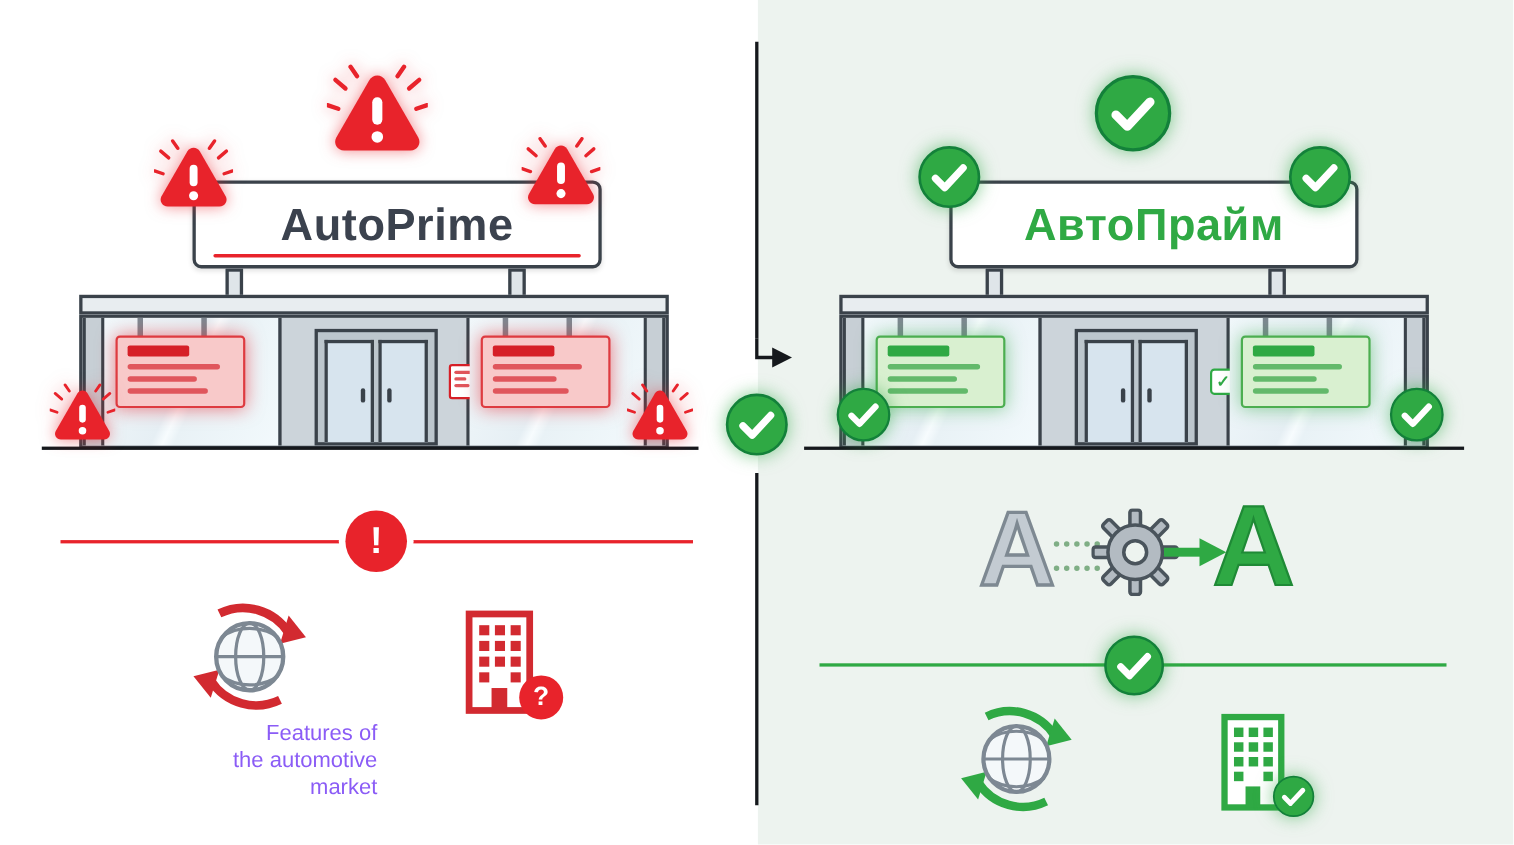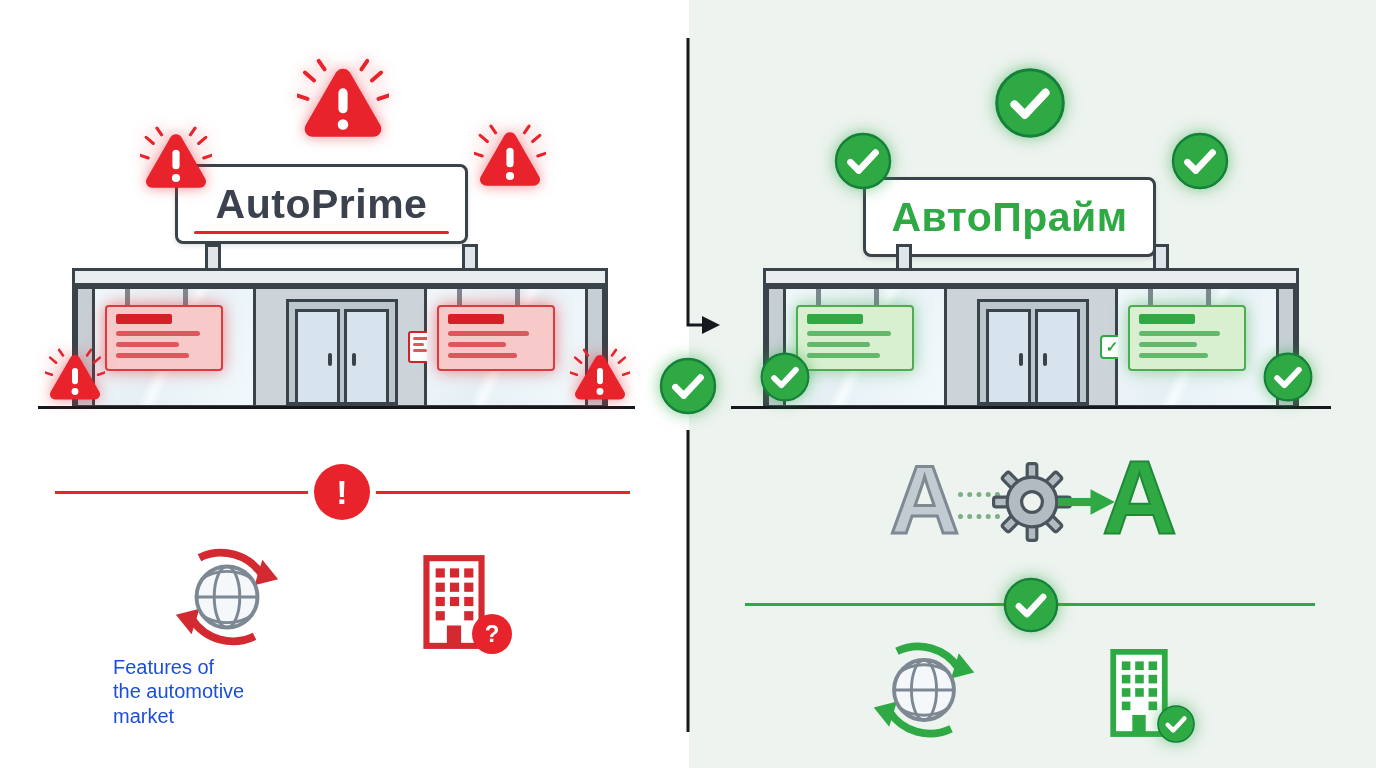--- a/index.html
+++ b/index.html
@@ -9,21 +9,21 @@
   }
   .right-bg{position:absolute;left:689px;top:0;width:687px;height:768px;background:var(--right-bg,#edf3ef);}
   .abs{position:absolute;}
 
   
   .glow-red{filter:drop-shadow(0 0 7px rgba(232,35,43,.55));}
   .glow-green{filter:drop-shadow(0 0 8px rgba(47,169,68,.6));}
 
   
   .signboard{
-    position:absolute;width:293px;height:80px;background:#ffffff;
+    position:absolute;width:372px;height:80px;background:#ffffff;
     border:3px solid var(--outline,#3a424a);border-radius:8px;
     display:flex;align-items:center;justify-content:center;box-sizing:border-box;
     box-shadow:0 2px 5px rgba(0,0,0,.12);
   }
   .signboard .title{font-size:41px;font-weight:800;letter-spacing:.5px;color:var(--sign-text,#3b424e);}
   .signboard.green .title{color:var(--right-accent,#2fa944);}
   .signboard .underline{position:absolute;left:16px;right:16px;bottom:7px;height:3px;background:var(--left-accent,#e8232b);border-radius:2px;}
   .post{position:absolute;width:16px;height:28px;background:#dfe5e9;border:3px solid var(--outline,#3a424a);box-sizing:border-box;}
 
   
@@ -67,21 +67,21 @@
   .groundline{position:absolute;height:3px;background:#15181c;}
 
   
   .rule-red{position:absolute;height:3px;background:var(--left-accent,#e8232b);}
   .rule-green{position:absolute;height:3px;background:var(--right-accent,#2fa944);}
   .excl-circle{
     position:absolute;width:56px;height:56px;border-radius:50%;background:var(--left-accent,#e8232b);
     color:#fff;font-size:34px;font-weight:800;display:flex;align-items:center;justify-content:center;
     box-shadow:0 0 0 6px #fff;
   }
-  .caption{position:absolute;text-align:left;font-size:20px;font-weight:500;line-height:1.22;color:#1d4ed8;white-space:pre-line;}
+  .caption{position:absolute;text-align:right;font-size:20px;font-weight:500;line-height:1.22;color:#8b5cf6;white-space:pre-line;}
   .badge-q{
     position:absolute;width:40px;height:40px;border-radius:50%;background:var(--left-accent,#e8232b);
     color:#fff;font-weight:800;font-size:24px;display:flex;align-items:center;justify-content:center;
   }
   .icon-building-wrap{position:absolute;}
   .badge-check{position:absolute;width:40px;height:40px;}
 
   
   .letter{position:absolute;font-weight:800;line-height:1;}
   .letter.before{font-size:96px;color:#c3cbd2;-webkit-text-stroke:3px #7e8992;}
@@ -255,21 +255,21 @@
   <svg class="abs" style="left:0;top:0;width:1376px;height:768px;pointer-events:none;">
     <line x1="688" y1="38" x2="688" y2="308" stroke="#15181c" stroke-width="3"></line>
     <path d="M688 308 L688 325 L704 325" fill="none" stroke="#15181c" stroke-width="3"></path>
     <polygon points="702,316 720,325 702,334" fill="#15181c"></polygon>
     <line x1="688" y1="430" x2="688" y2="732" stroke="#15181c" stroke-width="3"></line>
   </svg>
   <svg class="abs glow-green" style="left:658px;top:356px;width:60px;height:60px;">
       <use href="#sym-check"></use>
     </svg>
 
-  <div class="signboard green" style="left:863px;top:177px;">
+  <div class="signboard green" style="left:863px;top:164px;">
     <span class="title">АвтоПрайм</span>
   </div>
   <div class="post" style="left:896px;top:244px;"></div>
   <div class="post" style="left:1153px;top:244px;"></div>
   <div class="roof" style="left:763px;top:268px;"></div>
 
   <div class="facade" style="left:763px;top:286px;">
     <div class="pillar pl"></div>
     <div class="pillar pr"></div>
     <div class="shopwindow wl">

